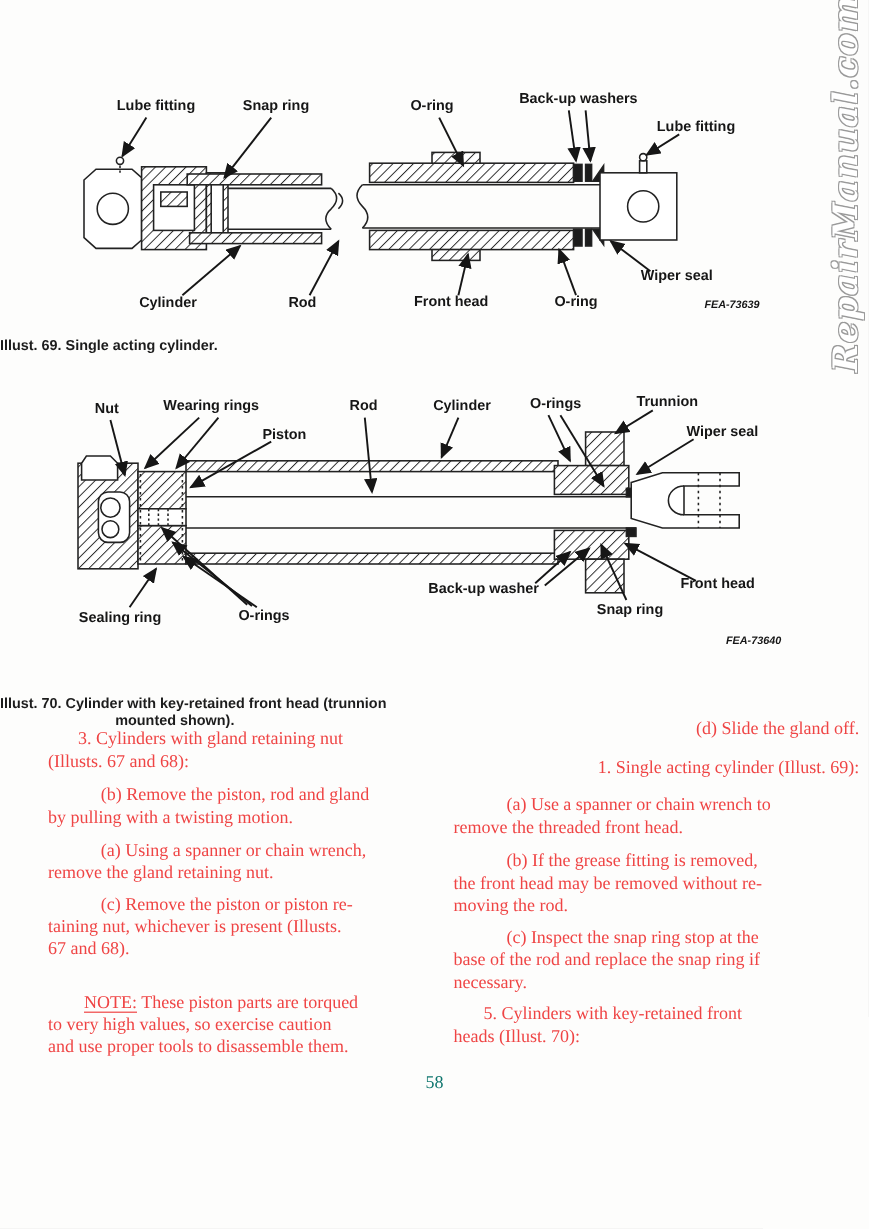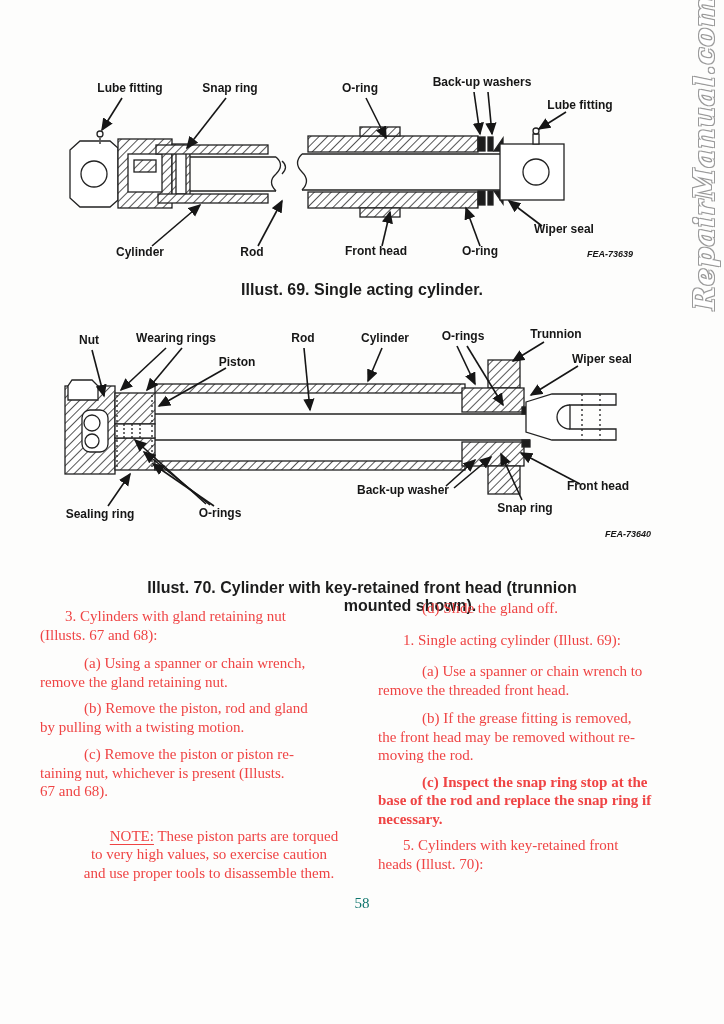--- a/index.html
+++ b/index.html
@@ -34,43 +34,43 @@
     font-weight:bold;
     font-size:12px;
     fill:#161616;
   }
   .fig svg text.feacode{
     font-size:9px;
     font-style:italic;
   }
   .caption{
     position:absolute;left:0;right:0;
-    text-align:center;
+    text-align:left;
     font-family:"Liberation Sans", sans-serif;
     font-weight:bold;
-    font-size:16px;
+    font-size:12px;
     color:#1c1c1c;
   }
   .caption .cap-line2{padding-left:96px;}
   
   .col{
     position:absolute;
     width:338px;
     font-size:15px;
     line-height:18.5px;
     color:#ef4444;
   }
   .col p{
     margin:0 0 10px 0;
     white-space:pre-line;
   }
   .ind1{text-indent:25px;}
   .ind2{text-indent:44px;}
-  .ind3{text-indent:30px;text-align:center;}
-  .mb13{margin-bottom:13px !important;}
+  .ind3{text-indent:30px;}
+  .mb13{margin-bottom:13px !important;text-align:right;}
   .note-para{margin-top:26px !important;}
   .note-para u{text-underline-offset:3px;}
   .page-number{
     position:absolute;left:0;right:0;top:895px;
     text-align:center;
     font-size:15px;
     color:#0f766e;
   }
 </style>
 </head>
@@ -250,41 +250,41 @@
     </svg>
   </div>
   <div class="caption" style="top:563px;margin-top:16px;">
     <div>Illust. 70.  Cylinder with key-retained front head (trunnion</div>
     <div class="cap-line2">mounted shown).</div>
   </div>
 
   <div class="col" style="left:40px;top:607px;">
     <p class="ind1">3.  Cylinders with gland retaining nut
 (Illusts. 67 and 68):</p>
+    <p class="ind2" style="margin-bottom:9px;">(b)  Remove the piston, rod and gland
+by pulling with a twisting motion.</p>
     <p class="ind2" style="margin-bottom:8px;">(a)  Using a spanner or chain wrench,
 remove the gland retaining nut.</p>
-    <p class="ind2" style="margin-bottom:9px;">(b)  Remove the piston, rod and gland
-by pulling with a twisting motion.</p>
     <p class="ind2" style="margin-bottom:0;">(c)  Remove the piston or piston re-
 taining nut, whichever is present (Illusts.
 67 and 68).</p>
     <p class="ind3 note-para"><u>NOTE:</u><span>  </span><span>These piston parts are torqued
 to very high values, so exercise caution
 and use proper tools to disassemble them.</span></p>
   </div>
 
   <div class="col" style="left:378px;top:599px;">
     <p class="ind2 mb13">(d)  Slide the gland off.</p>
     <p class="ind1 mb13">1.  Single acting cylinder (Illust. 69):</p>
     <p class="ind2" style="margin-bottom:10px;">(a)  Use a spanner or chain wrench to
 remove the threaded front head.</p>
     <p class="ind2" style="margin-bottom:8px;">(b)  If the grease fitting is removed,
 the front head may be removed without re-
 moving the rod.</p>
-    <p class="ind2" style="margin-bottom:8px;font-weight:bold;">(c)  Inspect the snap ring stop at the
+    <p class="ind2" style="margin-bottom:8px;">(c)  Inspect the snap ring stop at the
 base of the rod and replace the snap ring if
 necessary.</p>
     <p class="ind1" style="margin-bottom:0;">5.  Cylinders with key-retained front
 heads (Illust. 70):</p>
   </div>
 
   <div class="page-number">58</div>
 
 </div>
 

